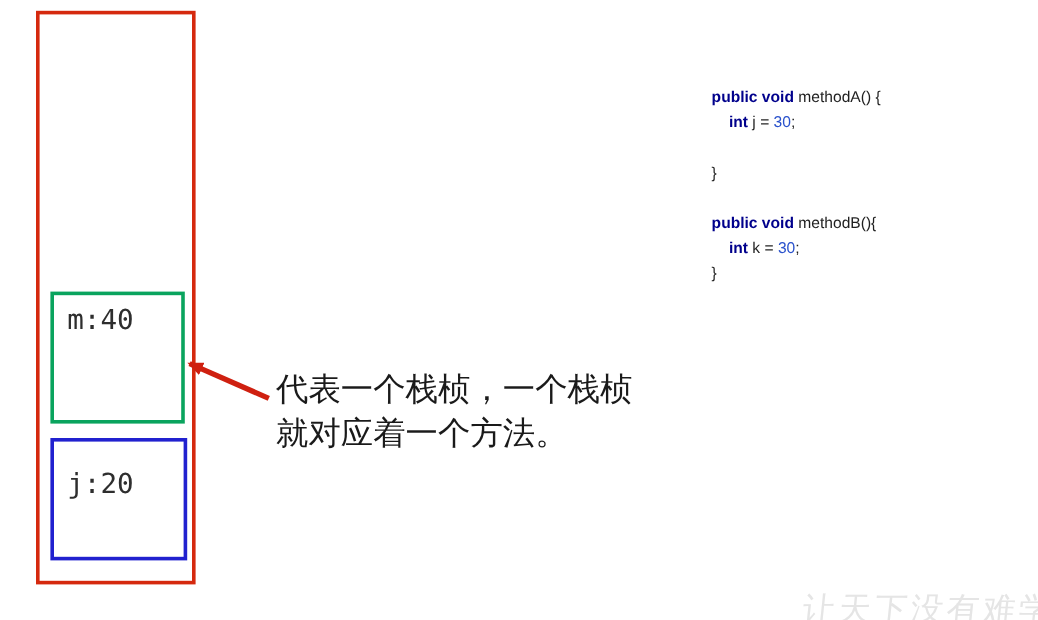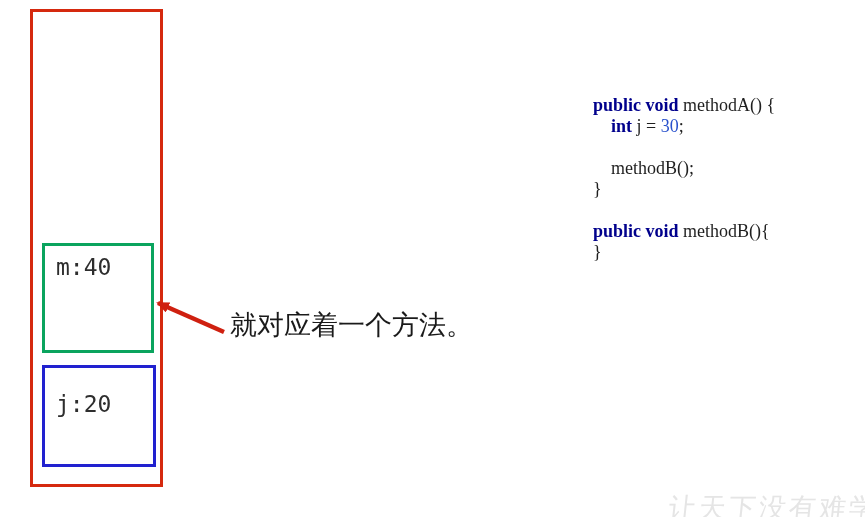--- a/index.html
+++ b/index.html
@@ -60,25 +60,24 @@
     font-size: 27px;
     line-height: 37px;
     color: var(--text-ink);
     white-space: nowrap;
   }
 
   
   .code-snippet {
     position: absolute;
     left: 593px; top: 70px;
-    font-family: Liberation Serif, serif;
-    font-size: 18px;
+    font-family: Liberation Sans, sans-serif;
+    font-size: 13px;
     line-height: 21px;
     color: var(--code-ink);
-    margin-top: 25px;
   }
   .code-line { white-space: pre; height: 21px; }
   .code-line .kw  { color: var(--kw-blue); font-weight: bold; }
   .code-line .num { color: var(--num-blue); }
   .code-line .pl  { color: var(--code-ink); }
 
   
   .watermark {
     position: absolute;
     right: -14px; bottom: -9px;
@@ -108,29 +107,30 @@
   <svg class="arrow-svg" viewBox="0 0 95 50" xmlns="http://www.w3.org/2000/svg">
     <defs>
       <marker id="ah" markerUnits="userSpaceOnUse" markerWidth="14" markerHeight="12" refX="11" refY="5.5" orient="auto">
         <path d="M0,0 L13,5.5 L0,11 z" fill="#cf2010"></path>
       </marker>
     </defs>
     <line x1="79" y1="40" x2="13" y2="11" stroke="#cf2010" stroke-width="4.5" marker-end="url(#ah)"></line>
   </svg>
 
   <div class="annotation">
+    <div>代表一个栈桢，一个栈桢</div>
     <div>就对应着一个方法。</div>
   </div>
 
   <div class="code-snippet">
       <div class="code-line"><span class="kw">public void </span><span class="pl">methodA() {</span></div>
       <div class="code-line"><span class="pl">    </span><span class="kw">int</span><span class="pl"> j = </span><span class="num">30</span><span class="pl">;</span></div>
       <div class="code-line">&nbsp;</div>
-      <div class="code-line"><span class="pl">    methodB();</span></div>
       <div class="code-line"><span class="pl">}</span></div>
       <div class="code-line">&nbsp;</div>
       <div class="code-line"><span class="kw">public void </span><span class="pl">methodB(){</span></div>
+      <div class="code-line"><span class="pl">    </span><span class="kw">int</span><span class="pl"> k = </span><span class="num">30</span><span class="pl">;</span></div>
       <div class="code-line"><span class="pl">}</span></div>
     </div>
 
   <div class="watermark">让天下没有难学</div>
 
 </div>
 
 </body></html>

